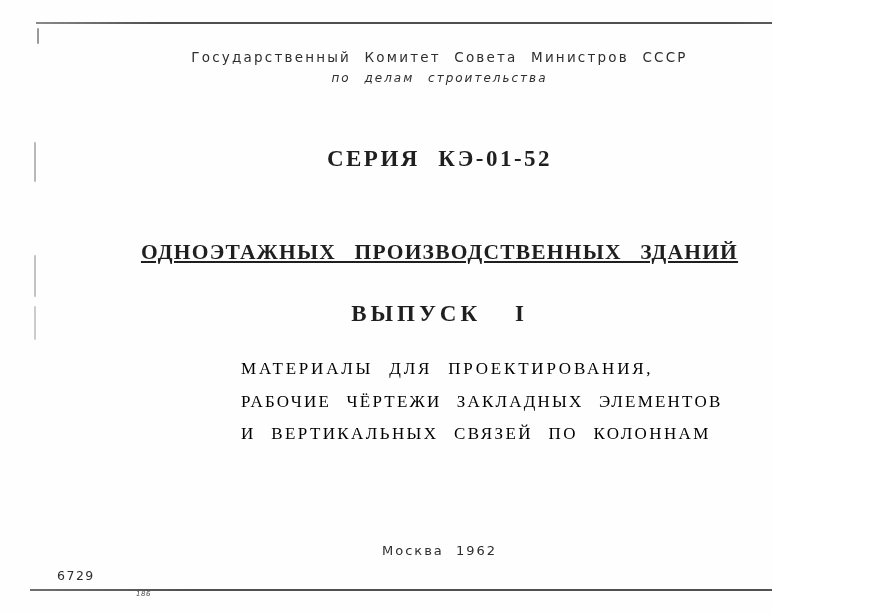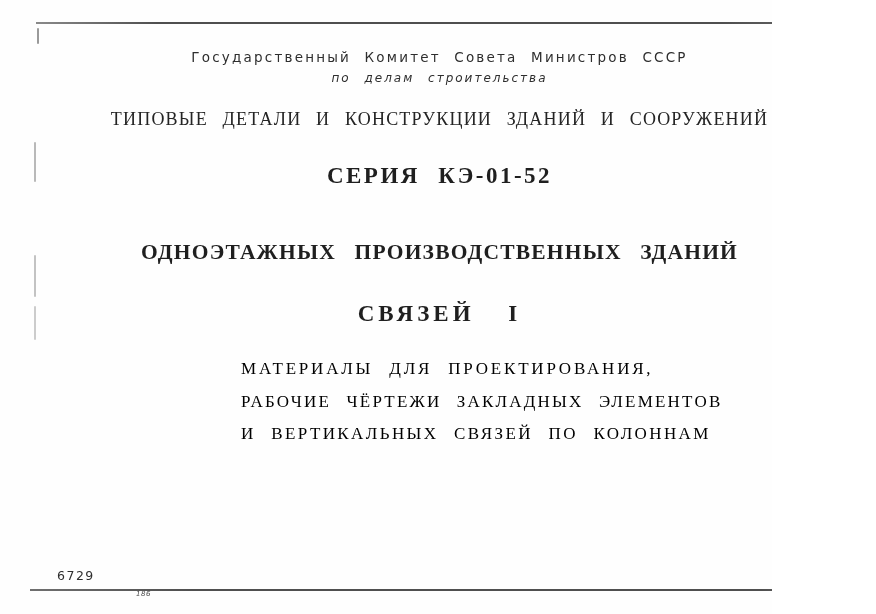--- a/index.html
+++ b/index.html
@@ -39,25 +39,25 @@
   .centered { position: absolute; left: 36px; width: 807px; text-align: center; white-space: nowrap; }
 
   .publisher-1 { top: 49px;  font-size: 13.5px; letter-spacing: 2.2px; word-spacing: 7px; }
   .publisher-2 { top: 71px;  font-size: 12px;   letter-spacing: 2px;   word-spacing: 8px; font-style: italic; }
 
   .series-heading {
     top: 109px; font-size: 18px; letter-spacing: 1.2px; word-spacing: 9px;
     color: #242424;
   }
   .series-number {
-    top: 163px; font-size: 23px; font-weight: bold; letter-spacing: 2.5px; word-spacing: 10px;
+    top: 146px; font-size: 23px; font-weight: bold; letter-spacing: 2.5px; word-spacing: 10px;
   }
 
   .title-1 { top: 210px; font-size: 21.5px; font-weight: bold; letter-spacing: 1.2px; word-spacing: 17px; }
-  .title-2 { top: 240px; font-size: 21.5px; font-weight: bold; letter-spacing: 1.2px; word-spacing: 12px; }
+  .title-2 { top: 240px; font-size: 21.5px; font-weight: bold; letter-spacing: 1.2px; word-spacing: 12px; text-decoration: underline; }
 
   .issue { top: 301px; font-size: 23px; font-weight: bold; letter-spacing: 4px; word-spacing: 24px; }
 
   .contents-line {
     position: absolute; left: 241px; white-space: nowrap;
     font-size: 17px; letter-spacing: 2.8px; word-spacing: 9px; color: #000000;
   }
   .contents-1 { top: 359px; }
   .contents-2 { top: 392px; letter-spacing: 2.2px; }
   .contents-3 { top: 424px; letter-spacing: 2.4px; }
@@ -91,31 +91,31 @@
   <div class="frame-right"></div>
   <div class="frame-bottom"></div>
   <div class="edge-mark m1"></div>
   <div class="edge-mark m2"></div>
   <div class="edge-mark m3"></div>
   <div class="edge-mark m4"></div>
 
   <div class="centered hand publisher-1">Государственный  Комитет  Совета  Министров  СССР</div>
   <div class="centered hand publisher-2">по  делам  строительства</div>
 
-  <div class="centered series-heading">ТИПОВЫЕ ДЕТАЛИ И КОНСТРУКЦИИ ЗДАНИЙ И СООРУЖЕНИЙ</div>
   <div class="centered series-number">СЕРИЯ КЭ-01-52</div>
 
   <div class="centered title-2">ОДНОЭТАЖНЫХ ПРОИЗВОДСТВЕННЫХ ЗДАНИЙ</div>
 
-  <div class="centered issue">СВЯЗЕЙ I</div>
+  <div class="centered issue">ВЫПУСК I</div>
 
   <div class="contents-line contents-1">МАТЕРИАЛЫ ДЛЯ ПРОЕКТИРОВАНИЯ,</div>
   <div class="contents-line contents-2">РАБОЧИЕ ЧЁРТЕЖИ ЗАКЛАДНЫХ ЭЛЕМЕНТОВ</div>
   <div class="contents-line contents-3">И ВЕРТИКАЛЬНЫХ СВЯЗЕЙ ПО КОЛОННАМ</div>
 
+  <div class="centered hand imprint">Москва 1962</div>
 
   <div class="order-number hand">6729</div>
 
   <div class="page-mark">186</div>
 
   <div class="watermark">gbi22.ru</div>
 
 </div>
 
 </body></html>

